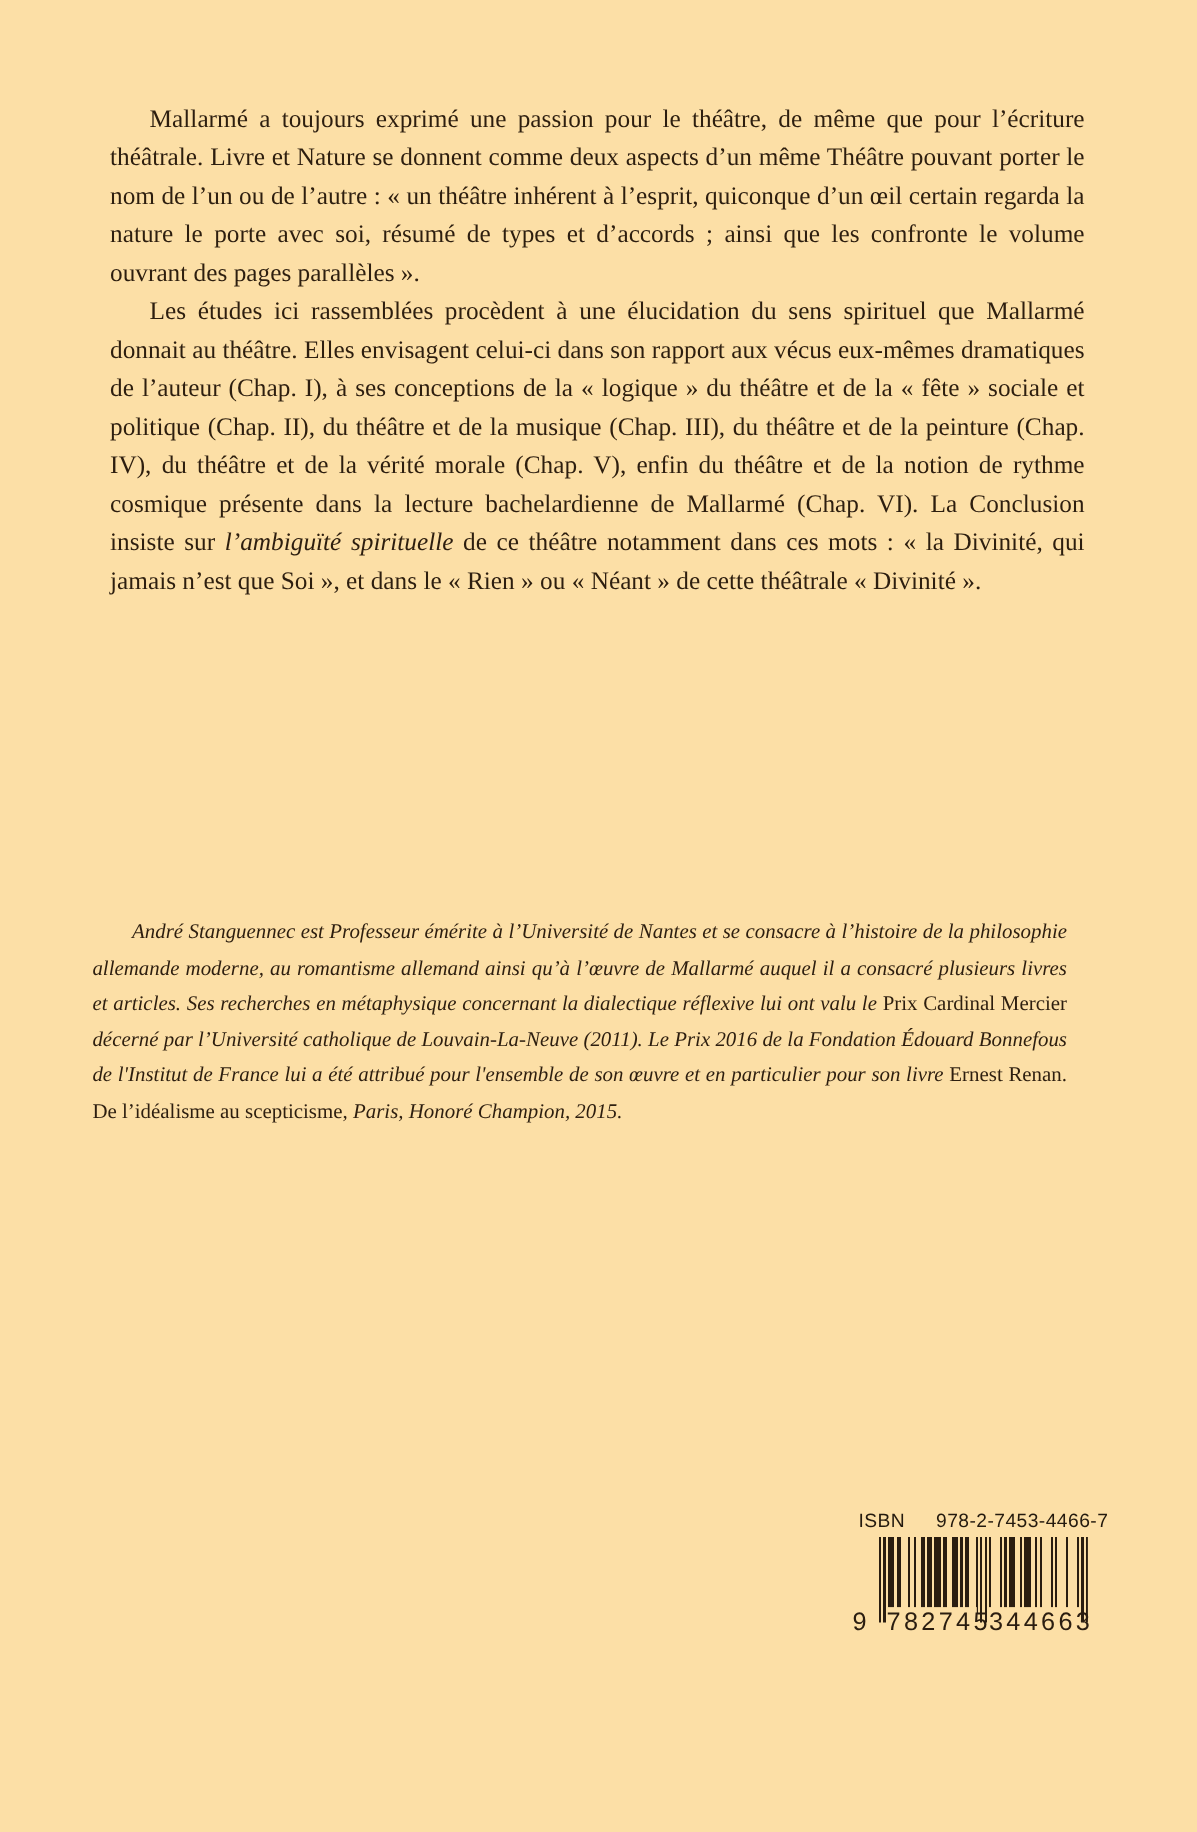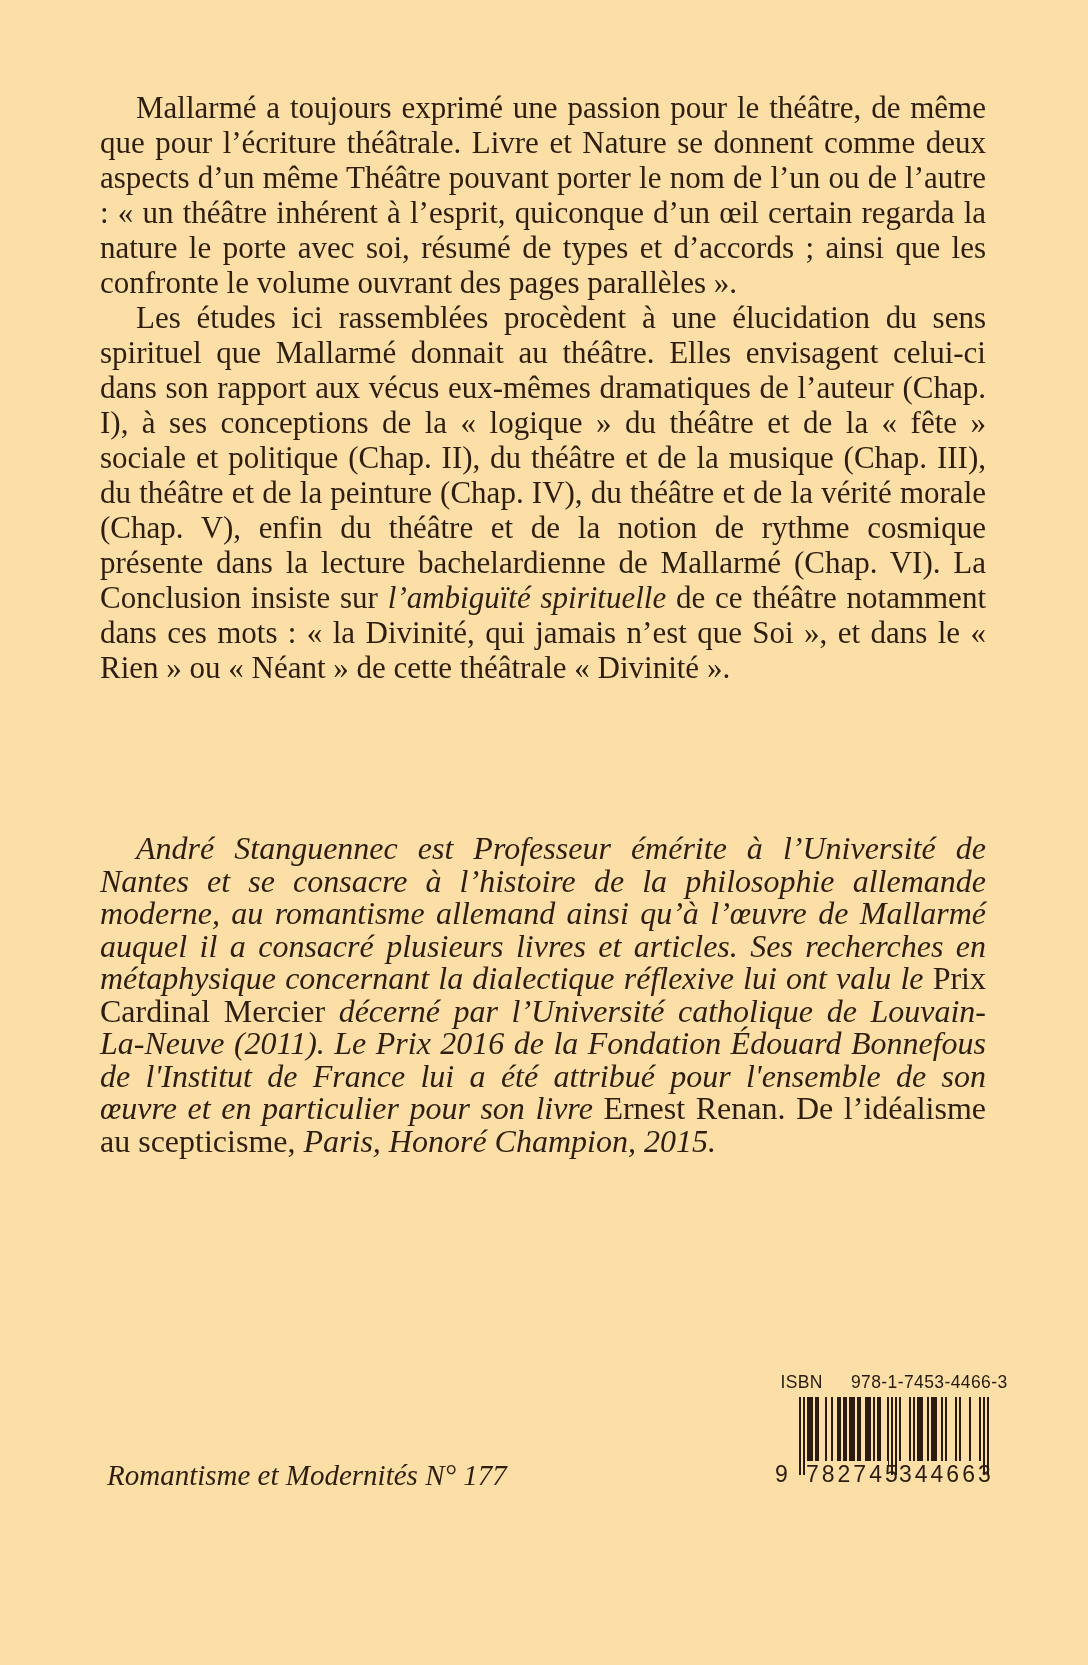--- a/index.html
+++ b/index.html
@@ -10,27 +10,27 @@
   .page{
     position:relative;
     width:1088px;height:1665px;
     background:var(--bg);
     color:var(--ink);
     font-family:"Liberation Serif","DejaVu Serif",serif;
     overflow:hidden;
   }
   .synopsis{
     position:absolute;left:100px;top:90px;width:886px;
-    font-size:31px;line-height:35px;text-align:justify;
+    font-size:23px;line-height:35px;text-align:justify;
   }
   .synopsis p{margin:0;text-indent:36px;}
   .italic{font-style:italic;}
   .bio{
-    position:absolute;left:100px;top:832px;width:886px;
-    font-size:32px;line-height:32.5px;text-align:justify;
+    position:absolute;left:84px;top:832px;width:886px;
+    font-size:19px;line-height:32.5px;text-align:justify;
     font-style:italic;
   }
   .bio p{margin:0;text-indent:36px;}
   .bio .roman{font-style:normal;}
   .series{
     position:absolute;left:107px;top:1459px;
     font-size:29px;font-style:italic;white-space:nowrap;
   }
   .isbn-block{
     position:absolute;left:796px;top:1372px;width:196px;
@@ -63,26 +63,25 @@
 
   <div class="synopsis">
     <p>Mallarmé a toujours exprimé une passion pour le théâtre, de même que pour l’écriture théâtrale. Livre et Nature se donnent comme deux aspects d’un même Théâtre pouvant porter le nom de l’un ou de l’autre : « un théâtre inhérent à l’esprit, quiconque d’un œil certain regarda la nature le porte avec soi, résumé de types et d’accords ; ainsi que les confronte le volume ouvrant des pages parallèles ».</p>
     <p><span>Les études ici rassemblées procèdent à une élucidation du sens spirituel que Mallarmé donnait au théâtre. Elles envisagent celui-ci dans son rapport aux vécus eux-mêmes dramatiques de l’auteur (Chap. I), à ses conceptions de la « logique » du théâtre et de la « fête » sociale et politique (Chap. II), du théâtre et de la musique (Chap. III), du théâtre et de la peinture (Chap. IV), du théâtre et de la vérité morale (Chap. V), enfin du théâtre et de la notion de rythme cosmique présente dans la lecture bachelardienne de Mallarmé (Chap. VI). La Conclusion insiste sur </span><span class="italic">l’ambiguïté spirituelle</span><span> de ce théâtre notamment dans ces mots : « la Divinité, qui jamais n’est que Soi », et dans le « Rien » ou « Néant » de cette théâtrale « Divinité ».</span></p>
   </div>
 
   <div class="bio">
     <p><span>André Stanguennec est Professeur émérite à l’Université de Nantes et se consacre à l’histoire de la philosophie allemande moderne, au romantisme allemand ainsi qu’à l’œuvre de Mallarmé auquel il a consacré plusieurs livres et articles. Ses recherches en métaphysique concernant la dialectique réflexive lui ont valu le </span><span class="roman">Prix Cardinal Mercier</span><span> décerné par l’Université catholique de Louvain-La-Neuve (2011). Le Prix 2016 de la Fondation Édouard Bonnefous de l'Institut de France lui a été attribué pour l'ensemble de son œuvre et en particulier pour son livre </span><span class="roman">Ernest Renan. De l’idéalisme au scepticisme,</span><span> Paris, Honoré Champion, 2015.</span></p>
   </div>
 
-  <div class="series">Romantisme et Modernités N° 177</div>
 
   <div class="isbn-block">
     <div class="isbn-line">
       <span>ISBN</span>
-      <span>978-1-7453-4466-3</span>
+      <span>978-2-7453-4466-7</span>
     </div>
     <div class="barcode">
       <svg width="190" height="78" viewBox="0 0 190 78" shape-rendering="crispEdges" aria-hidden="true">
           <rect x="0" y="0" width="2" height="78" fill="#2a1d10"></rect>
           <rect x="4" y="0" width="2" height="78" fill="#2a1d10"></rect>
           <rect x="8" y="0" width="2" height="70" fill="#2a1d10"></rect>
           <rect x="10" y="0" width="2" height="70" fill="#2a1d10"></rect>
           <rect x="12" y="0" width="2" height="70" fill="#2a1d10"></rect>
           <rect x="16" y="0" width="2" height="70" fill="#2a1d10"></rect>
           <rect x="18" y="0" width="2" height="70" fill="#2a1d10"></rect>

